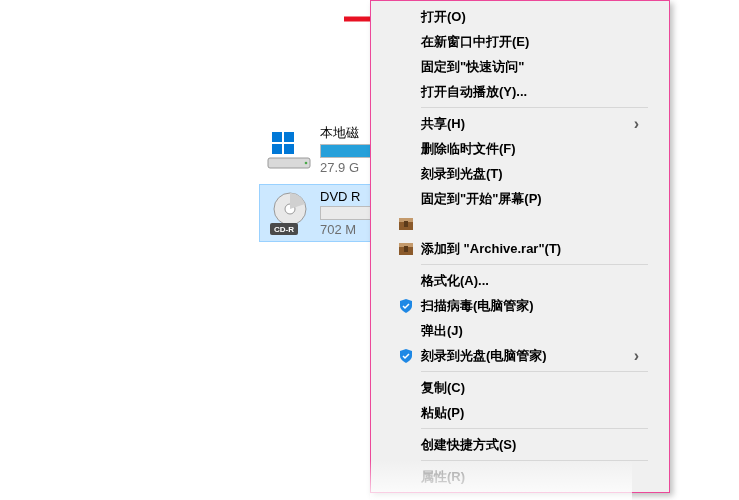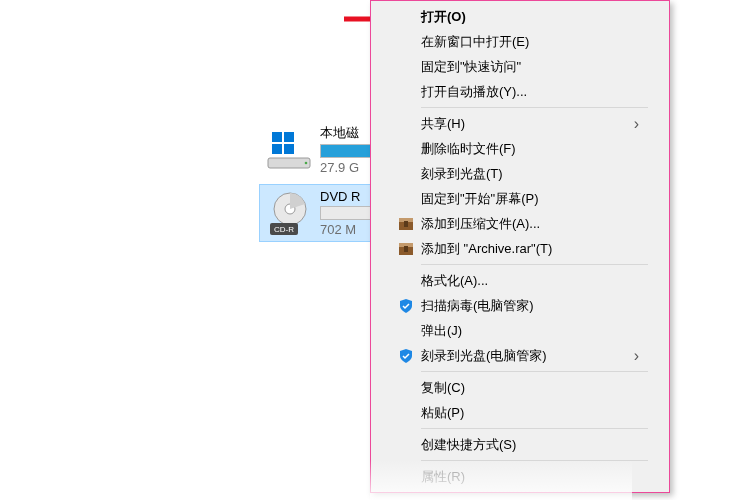--- a/index.html
+++ b/index.html
@@ -2,39 +2,40 @@
 <html><head>
 <meta charset="utf-8">
 <style>
   * { box-sizing: border-box; margin: 0; padding: 0; }
   body { width: 739px; height: 500px; background: #fff; font-family: "Microsoft YaHei", "Segoe UI", sans-serif; font-size: 13px; position: relative; overflow: hidden; }
   
   .drives-area { position: absolute; left: 260px; top: 120px; width: 200px; }
   
   .drive-item { display: flex; align-items: center; padding: 4px; margin-bottom: 6px; }
   .drive-item.selected { background: #cce8ff; outline: 1px solid #99d1ff; }
-  .drive-icon { width: 52px; height: 48px; display: flex; align-items: center; justify-content: center; flex-shrink: 0; }
+  .drive-icon { width: 52px; height: 48px; display: flex; align-items: center; justify-content: center; flex-shrink: 0; font-weight: bold; }
   .drive-info { margin-left: 4px; min-width: 0; }
   .drive-name { color: #000; white-space: nowrap; overflow: hidden; }
   .drive-bar { width: 100px; height: 14px; border: 1px solid #bcbcbc; background: #eaeaea; margin: 2px 0; position: relative; }
   .drive-bar-fill { background: #26a0da; height: 100%; }
   .drive-sub { color: #6e6e6e; white-space: nowrap; }
   
   .arrow { position: absolute; left: 344px; top: 10px; }
   
   .context-menu {
     position: absolute; left: 370px; top: 0px; width: 300px;
     background: #f0f0f0; border: 1px solid #ec4899;
     box-shadow: 3px 3px 6px rgba(0,0,0,0.25);
     padding: 3px 20px;
   }
   .menu-item {
     display: flex; align-items: center; height: 25px;
     padding: 0 30px 0 30px; position: relative; color: #000;
     white-space: nowrap;
+    font-weight: bold;
   }
   .menu-item.bold { font-weight: 700; }
   .menu-item.disabled { color: #9a9a9a; }
   .menu-sep { height: 1px; background: #d7d7d7; margin: 3px 1px 3px 30px; }
   .menu-chevron { position: absolute; right: 10px; top: 50%; transform: translateY(-50%); font-size: 16px; color: #5a5a5a; }
   .menu-icon { position: absolute; left: 6px; top: 50%; transform: translateY(-50%); width: 18px; height: 18px; display: flex; align-items: center; justify-content: center; }
   
   .fade-bottom { position:absolute; left:370px; bottom:0; width:262px; height:40px; background:linear-gradient(rgba(255,255,255,0),rgba(255,255,255,0.9)); pointer-events:none; }
 </style>
 </head>
@@ -116,21 +117,20 @@
       <span>固定到"开始"屏幕(P)</span>
     </div>
   <div class="menu-item">
     <span class="menu-icon">
         <svg width="16" height="16" viewBox="0 0 16 16">
           <rect x="1" y="4" width="14" height="10" fill="#8b5a2b"></rect>
           <rect x="1" y="2" width="14" height="4" fill="#c49a6c"></rect>
           <rect x="6" y="5" width="4" height="6" fill="#5b3a1a"></rect>
         </svg>
       </span>
-    <span>添加到压缩文件(A)...</span>
   </div>
   <div class="menu-item">
     <span class="menu-icon">
         <svg width="16" height="16" viewBox="0 0 16 16">
           <rect x="1" y="4" width="14" height="10" fill="#8b5a2b"></rect>
           <rect x="1" y="2" width="14" height="4" fill="#c49a6c"></rect>
           <rect x="6" y="5" width="4" height="6" fill="#5b3a1a"></rect>
         </svg>
       </span>
     <span>添加到 "Archive.rar"(T)</span>

